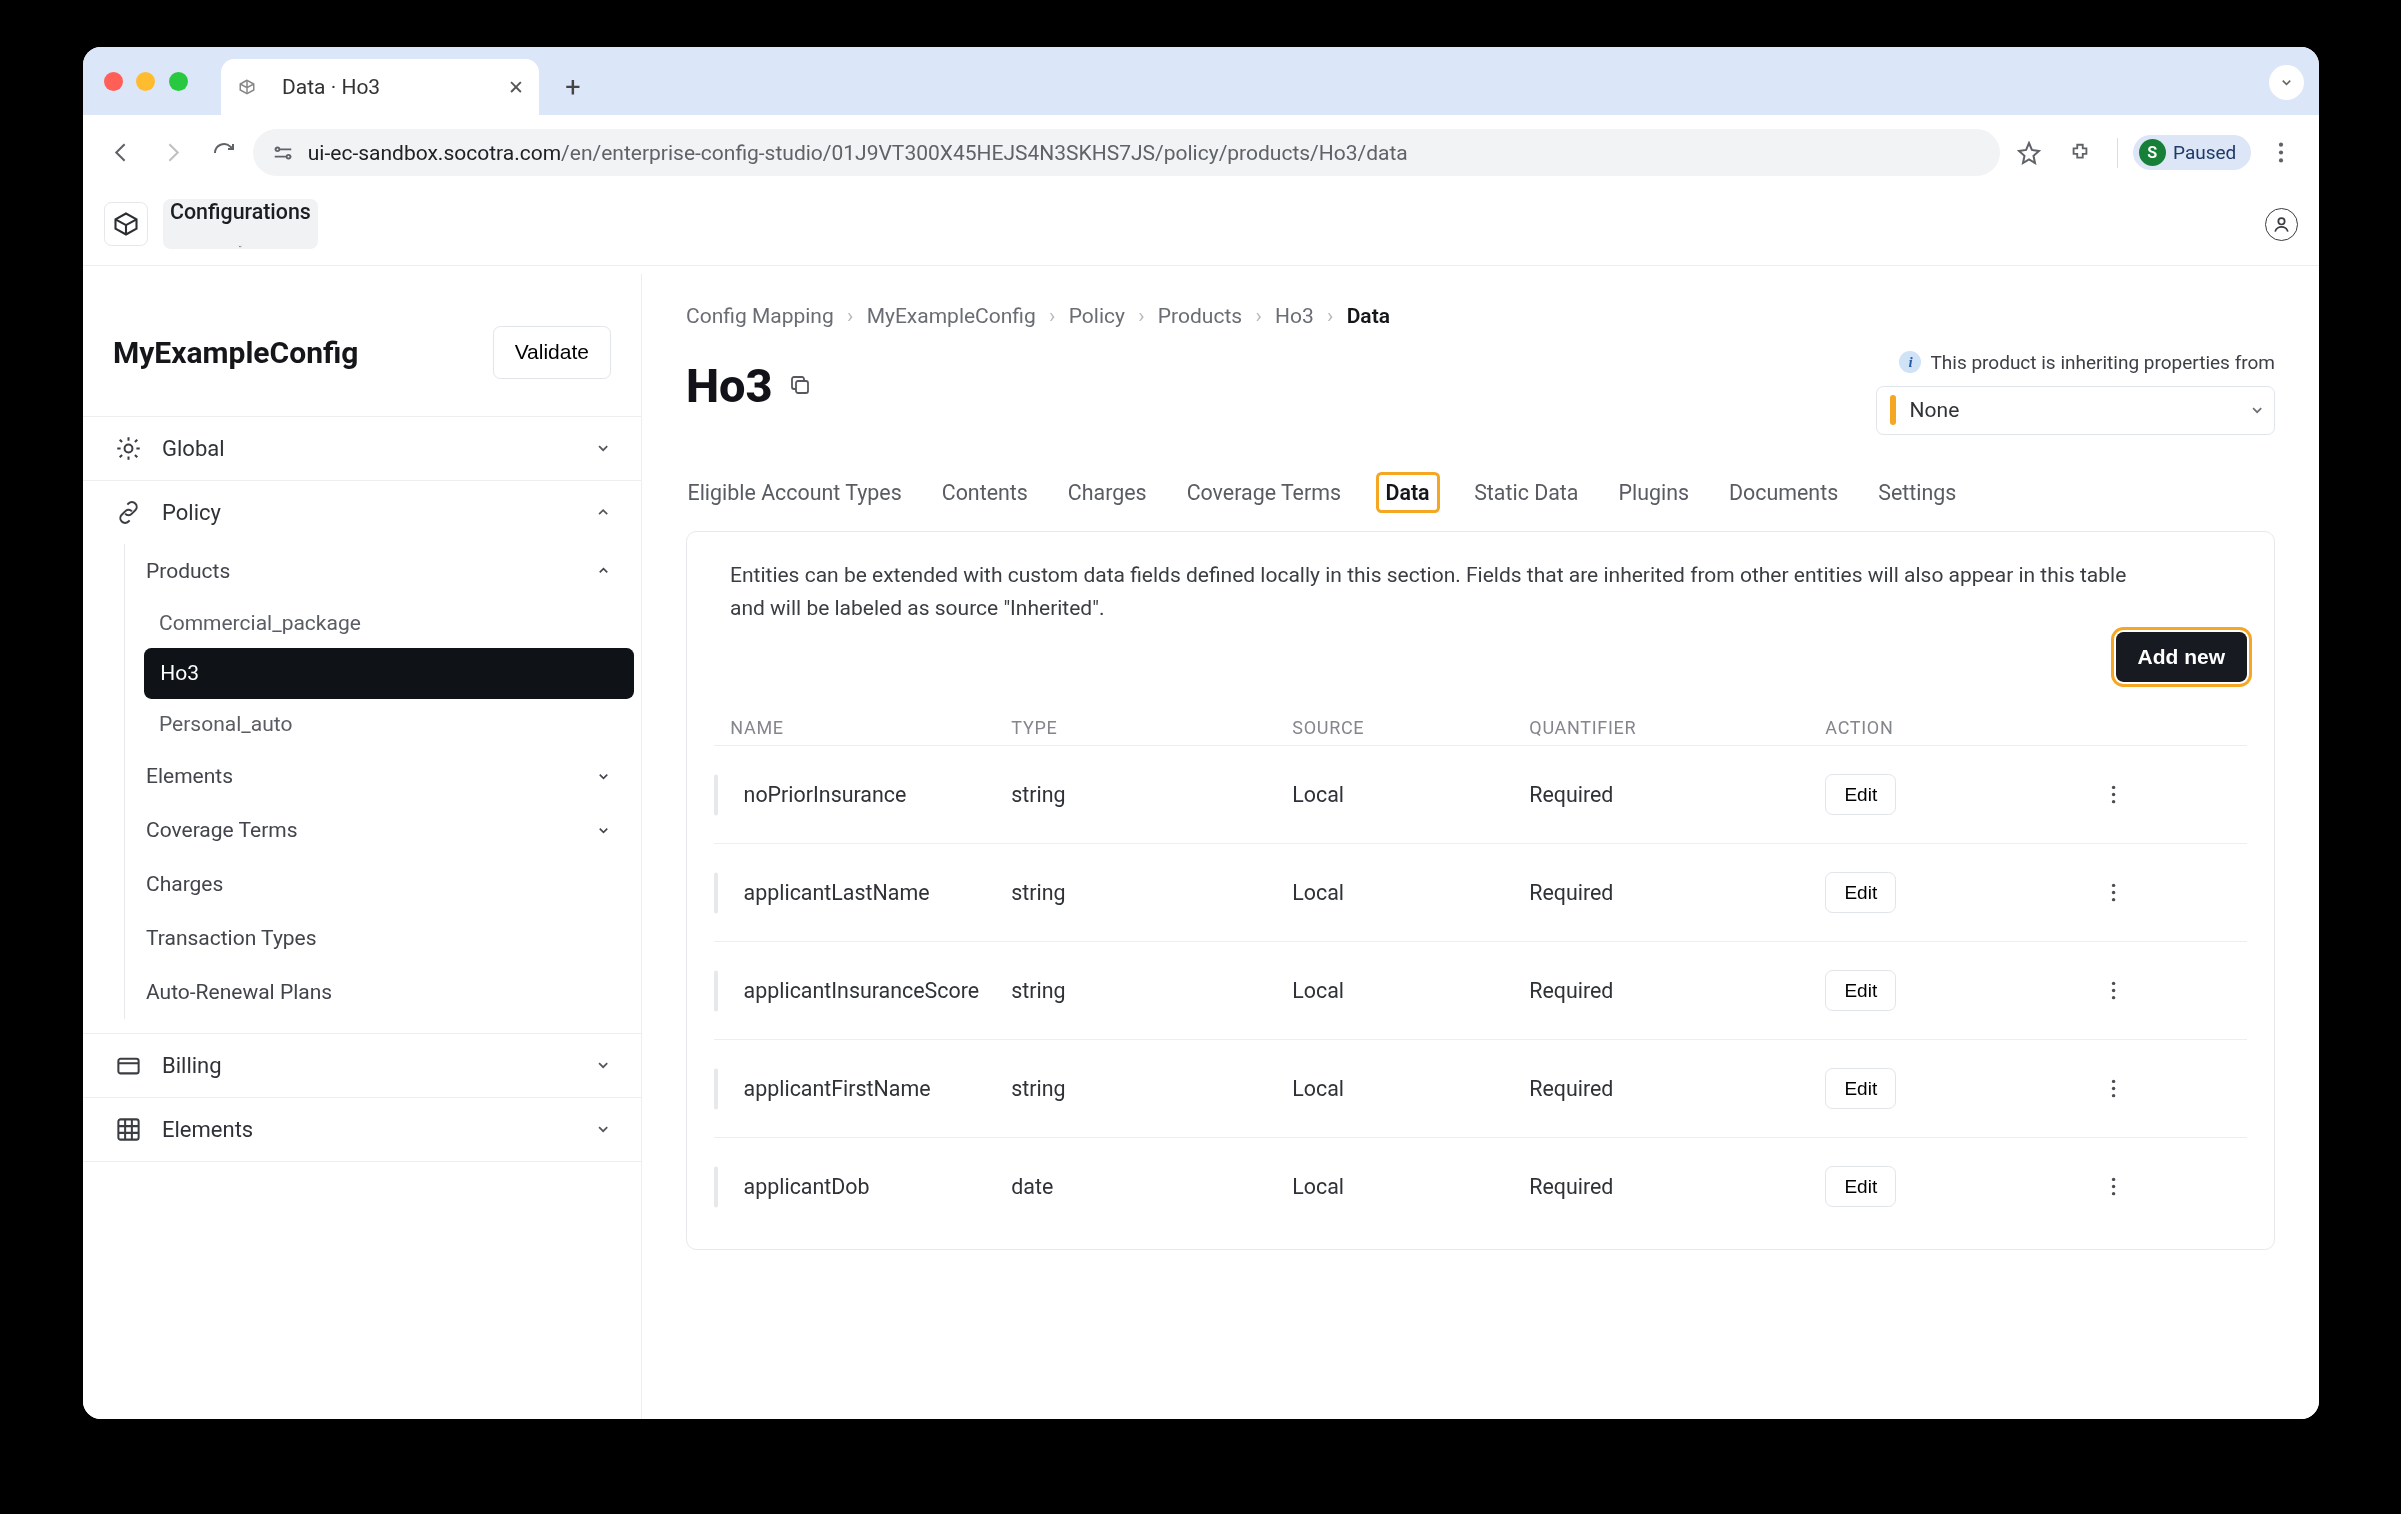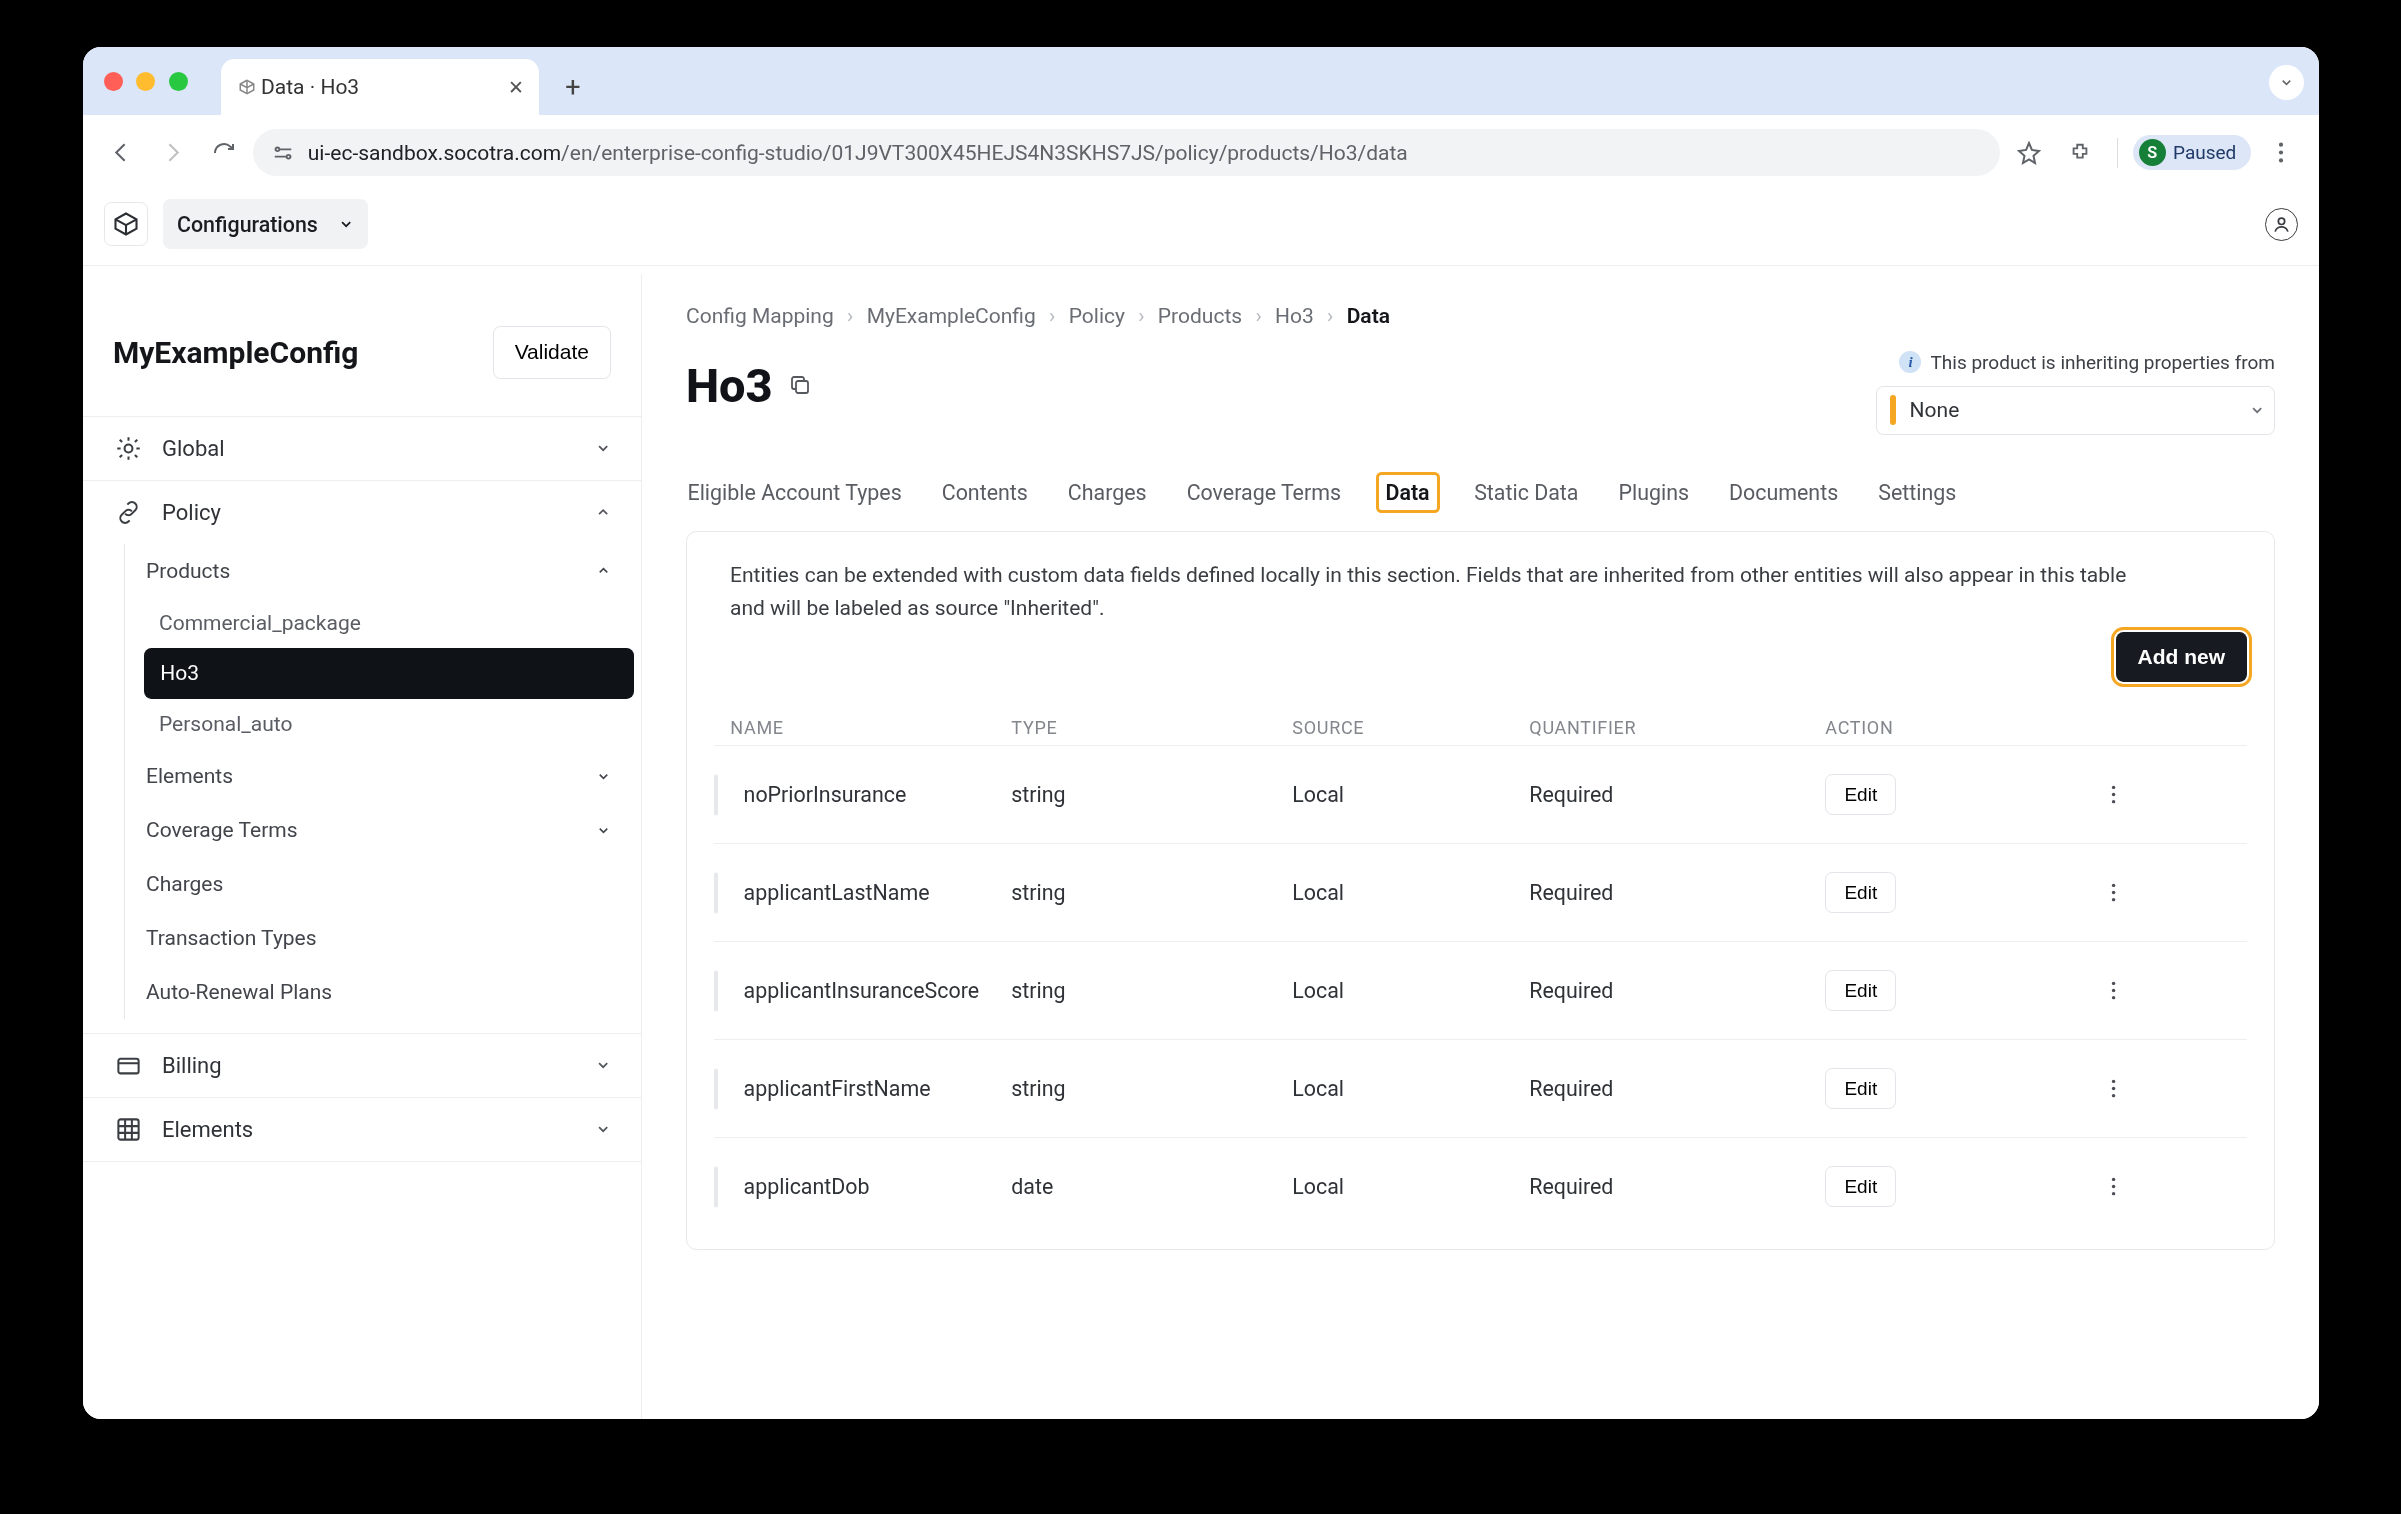--- a/index.html
+++ b/index.html
@@ -46,21 +46,21 @@
   .tl-green { background:#28c840; }
   .tab {
     margin-left: 117px;
     background: #fff;
     height: 56px;
     width: 318px;
     border-radius: 13.3px 13.3px 0 0;
     display: flex;
     align-items: center;
     padding: 0 15px;
-    gap: 3px;
+    gap: 24px;
     color: #444;
   }
   .tab .favicon {
     width: 22px; height: 22px;
     display:flex;align-items:center;justify-content:center;
     color:#888;
   }
   .tab .tab-title { font-size: 21px; flex:1; color:#333; }
   .tab .tab-close { color:#555; font-size:19px; }
   .tab-plus {
@@ -141,24 +141,25 @@
     width:44px;height:44px;
     border:0.7px solid #e5e7eb;border-radius:7.4px;
     display:flex;align-items:center;justify-content:center;
   }
   .config-dd {
     margin-left: 15px;
     height:50px;
     background:#f1f2f4;
     border-radius:7.4px;
     display:flex;align-items:center;gap:20px;
-    padding:0 14px;
+    padding:0 7px;
     font-size:21.4px;
     font-weight:500;
     color:#1b1d21;
+    flex-direction:column;
   }
   .user-circle {
     margin-left:auto;
     width:33px;height:33px;
     border:1.8px solid #3a3c40;
     color:#3a3c40;
     border-radius:50%;
     display:flex;align-items:center;justify-content:center;
   }
   .app-body {

